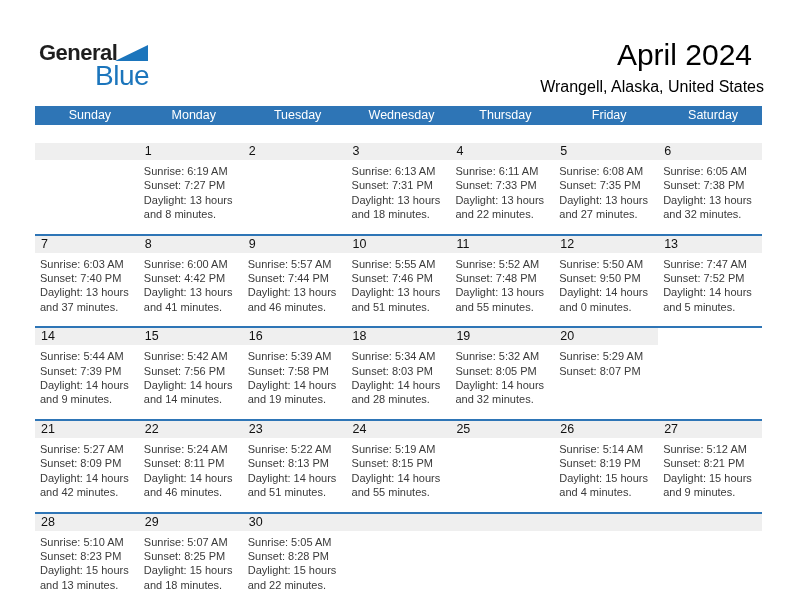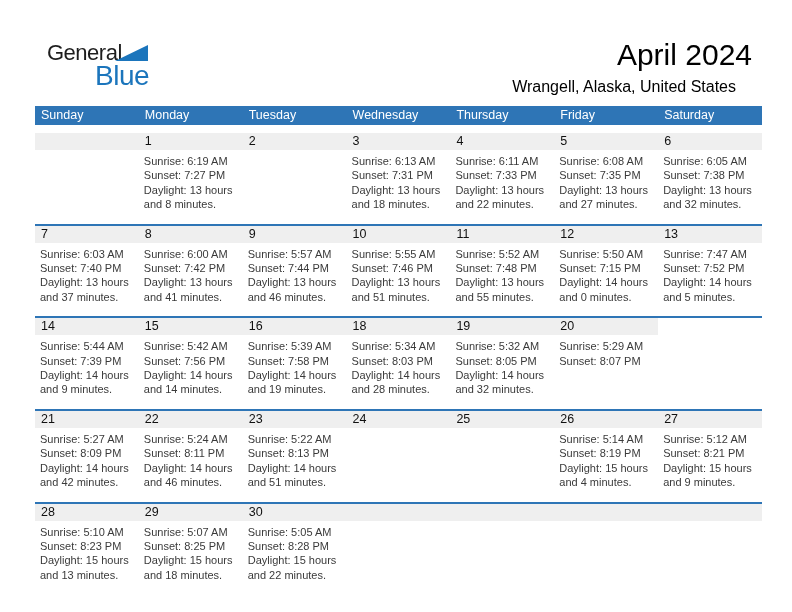--- a/index.html
+++ b/index.html
@@ -3,36 +3,36 @@
 <meta charset="utf-8">
 <style>
   * { margin:0; padding:0; box-sizing:border-box; }
   html,body { width:792px; height:612px; background:#ffffff;
     font-family:"Liberation Sans", sans-serif; }
   .page { position:relative; width:792px; height:612px; background:#fff; overflow:hidden; }
 
   
   .logo { position:absolute; left:39px; top:40px; width:130px; height:45px; }
   .logo-general { position:absolute; left:0; top:0; font-size:22px; letter-spacing:-0.5px;
-    color:#1e1e1e; font-weight:400;margin-left:8px; }
+    color:#1e1e1e; font-weight:700; }
   .logo-triangle { position:absolute; left:76px; top:5px; width:0; height:0;
     border-bottom:16px solid #1b75bc; border-left:33px solid transparent; }
   .logo-blue { position:absolute; left:56px; top:20px; font-size:28px; letter-spacing:-0.5px;
     color:#1b75bc; font-weight:400; }
 
   
   .page-title { position:absolute; top:40px; right:40px; font-size:30px; line-height:30px;
     color:#000; text-align:right; font-weight:400; }
-  .page-subtitle { position:absolute; top:78px; right:56px; font-size:16px; line-height:18px;
+  .page-subtitle { position:absolute; top:78px; right:28px; font-size:16px; line-height:18px;
     color:#000; text-align:right; font-weight:400; }
 
   
   .cal { position:absolute; left:35px; top:106px; width:727px; }
   .dow-row { display:grid; grid-template-columns:repeat(7,1fr); background:#2e75b6;
-    height:19px; margin-bottom:8px; }
+    height:19px; margin-bottom:18px;text-align:center; }
   .dow { color:#ffffff; font-size:12.5px; line-height:19px; padding-left:6px;
     overflow:hidden; white-space:nowrap; }
 
   .week { display:grid; grid-template-columns:repeat(7,1fr); border-top:2px solid #2e75b6; }
   .week.first { border-top:none; }
   .cell { min-width:0; }
   .datebar { background:#efefef; height:17px; font-size:12.5px; line-height:17px;
     padding-left:6px; color:#111; }
   .daytext { padding:4px 5px 12px 5px; min-height:73px; }
   .tline { font-size:11px; line-height:14.4px; color:#3a3a3a; }
@@ -121,21 +121,21 @@
     <div class="daytext">
       <div class="tline">Sunrise: 6:03 AM</div>
       <div class="tline">Sunset: 7:40 PM</div>
       <div class="tline">Daylight: 13 hours and 37 minutes.</div>
     </div>
   </div>
           <div class="cell">
     <div class="datebar">8</div>
     <div class="daytext">
       <div class="tline">Sunrise: 6:00 AM</div>
-      <div class="tline">Sunset: 7:42 PM</div>
+      <div class="tline">Sunset: 4:42 PM</div>
       <div class="tline">Daylight: 13 hours and 41 minutes.</div>
     </div>
   </div>
           <div class="cell">
     <div class="datebar">9</div>
     <div class="daytext">
       <div class="tline">Sunrise: 5:57 AM</div>
       <div class="tline">Sunset: 7:44 PM</div>
       <div class="tline">Daylight: 13 hours and 46 minutes.</div>
     </div>
@@ -153,21 +153,21 @@
     <div class="daytext">
       <div class="tline">Sunrise: 5:52 AM</div>
       <div class="tline">Sunset: 7:48 PM</div>
       <div class="tline">Daylight: 13 hours and 55 minutes.</div>
     </div>
   </div>
           <div class="cell">
     <div class="datebar">12</div>
     <div class="daytext">
       <div class="tline">Sunrise: 5:50 AM</div>
-      <div class="tline">Sunset: 7:15 PM</div>
+      <div class="tline">Sunset: 9:50 PM</div>
       <div class="tline">Daylight: 14 hours and 0 minutes.</div>
     </div>
   </div>
           <div class="cell">
     <div class="datebar">13</div>
     <div class="daytext">
       <div class="tline">Sunrise: 7:47 AM</div>
       <div class="tline">Sunset: 7:52 PM</div>
       <div class="tline">Daylight: 14 hours and 5 minutes.</div>
     </div>
@@ -242,20 +242,25 @@
           <div class="cell">
     <div class="datebar">23</div>
     <div class="daytext">
       <div class="tline">Sunrise: 5:22 AM</div>
       <div class="tline">Sunset: 8:13 PM</div>
       <div class="tline">Daylight: 14 hours and 51 minutes.</div>
     </div>
   </div>
           <div class="cell">
     <div class="datebar">24</div>
+    <div class="daytext">
+      <div class="tline">Sunrise: 5:19 AM</div>
+      <div class="tline">Sunset: 8:15 PM</div>
+      <div class="tline">Daylight: 14 hours and 55 minutes.</div>
+    </div>
   </div>
           <div class="cell">
     <div class="datebar">25</div>
   </div>
           <div class="cell">
     <div class="datebar">26</div>
     <div class="daytext">
       <div class="tline">Sunrise: 5:14 AM</div>
       <div class="tline">Sunset: 8:19 PM</div>
       <div class="tline">Daylight: 15 hours and 4 minutes.</div>

